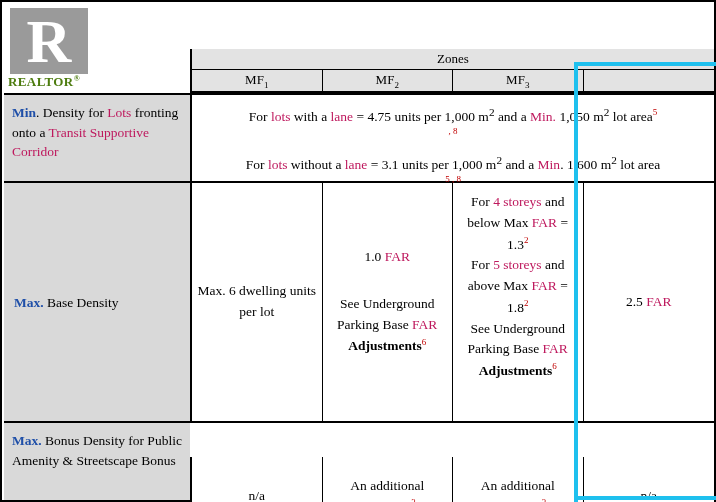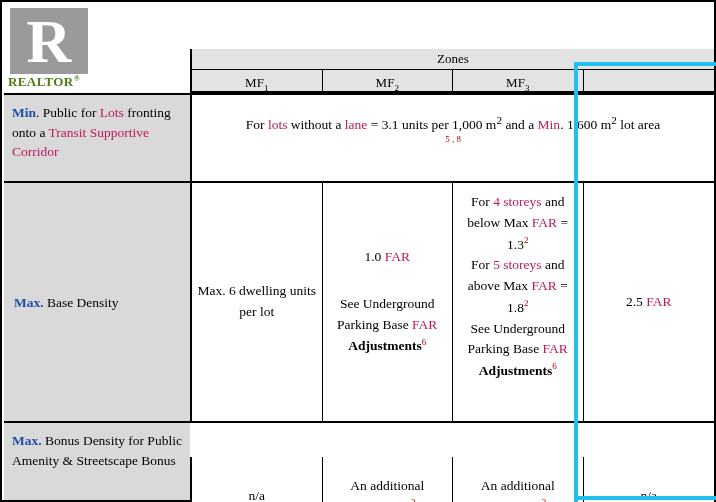--- a/index.html
+++ b/index.html
@@ -108,21 +108,21 @@
     box-sizing: border-box;
     border-left: 2px solid #000000;
     border-bottom: 2px solid #000000;
     background: #e3e3e3;
     display: flex;
   }
   .zone-heads > div {
     box-sizing: border-box;
     text-align: center;
     font-size: 13px;
-    line-height: 26px;
+    line-height: 19px;
     border-right: 1px solid #000000;
   }
   .zone-heads > div:last-child { border-right: none; margin-top: 17px; }
   .zh1 { width: 131px; }
   .zh2 { width: 131px; }
   .zh3 { width: 131px; }
   .zh4 { width: 131px; }
   .sub { font-size: 9px; vertical-align: sub; }
   
   .row1-label {
@@ -295,24 +295,28 @@
   <div class="zones-row">Zones</div>
 
   <div class="zone-heads">
     <div class="zh1"><span>MF</span><span class="sub">1</span></div>
     <div class="zh2"><span>MF</span><span class="sub">2</span></div>
     <div class="zh3"><span>MF</span><span class="sub">3</span></div>
     <div class="zh4"><span>MF</span><span class="sub">4</span></div>
   </div>
 
   <div class="row1-label">
-    <span class="bold-blue">Min</span><span>. Public for </span><span class="term">Lots</span><span> fronting onto a </span><span class="term">Transit Supportive Corridor</span>
+    <span class="bold-blue">Min</span><span>. Density for </span><span class="term">Lots</span><span> fronting onto a </span><span class="term">Transit Supportive Corridor</span>
   </div>
 
   <div class="row1-body">
+    <div class="r1-line1">
+      <span>For <span class="term">lots</span> with a <span class="term">lane</span> = 4.75 units per 1,000 m<sup>2</sup> and a <span class="term">Min.</span> 1,050 m<sup>2</sup> lot area</span><span class="sup">5</span>
+      <span class="footmark">, 8</span>
+    </div>
     <div class="r1-line2">
       <span>For <span class="term">lots</span> without a <span class="term">lane</span> = 3.1 units per 1,000 m<sup>2</sup> and a <span class="term">Min</span>. 1,600 m<sup>2</sup> lot area</span>
       <span class="footmark">5 , 8</span>
     </div>
   </div>
 
   <div class="row2-label">
     <span class="inner"><span class="bold-blue">Max.</span><span> Base Density</span></span>
   </div>
 

